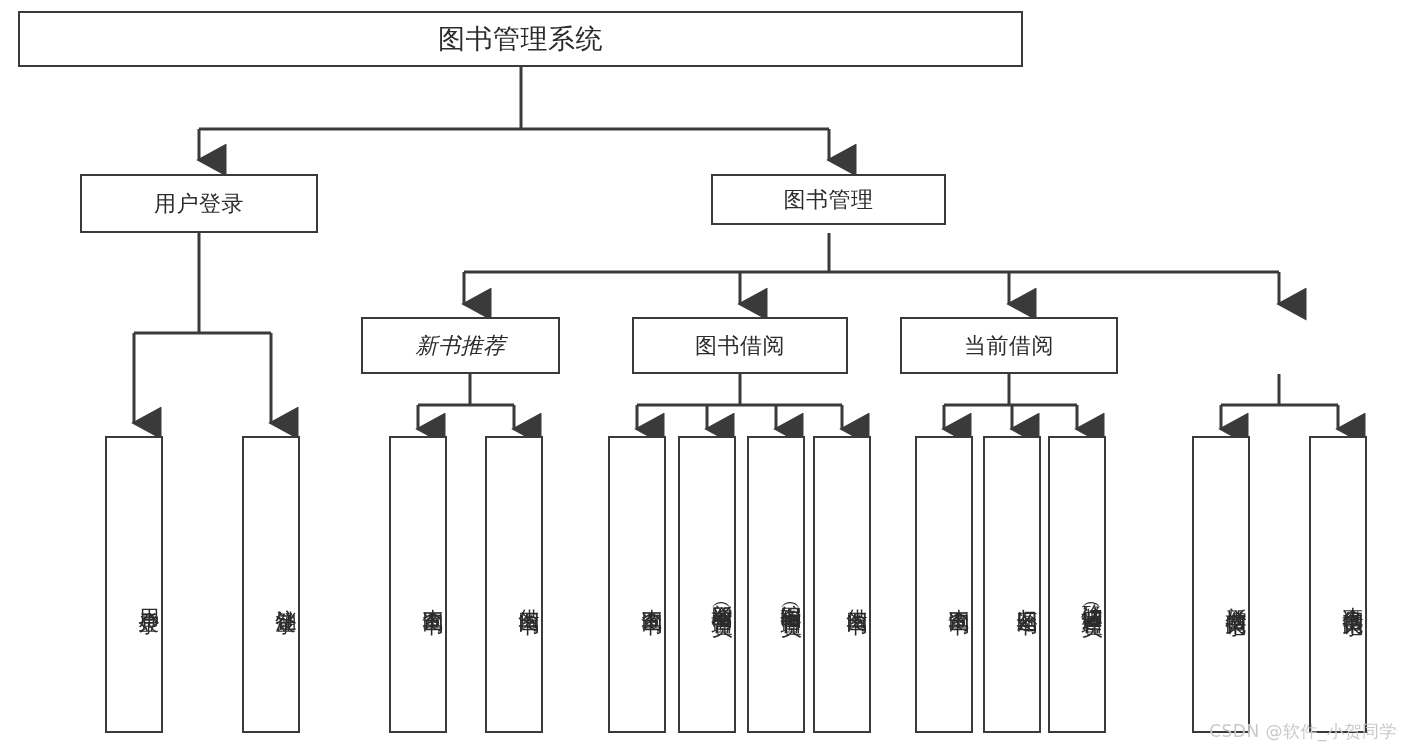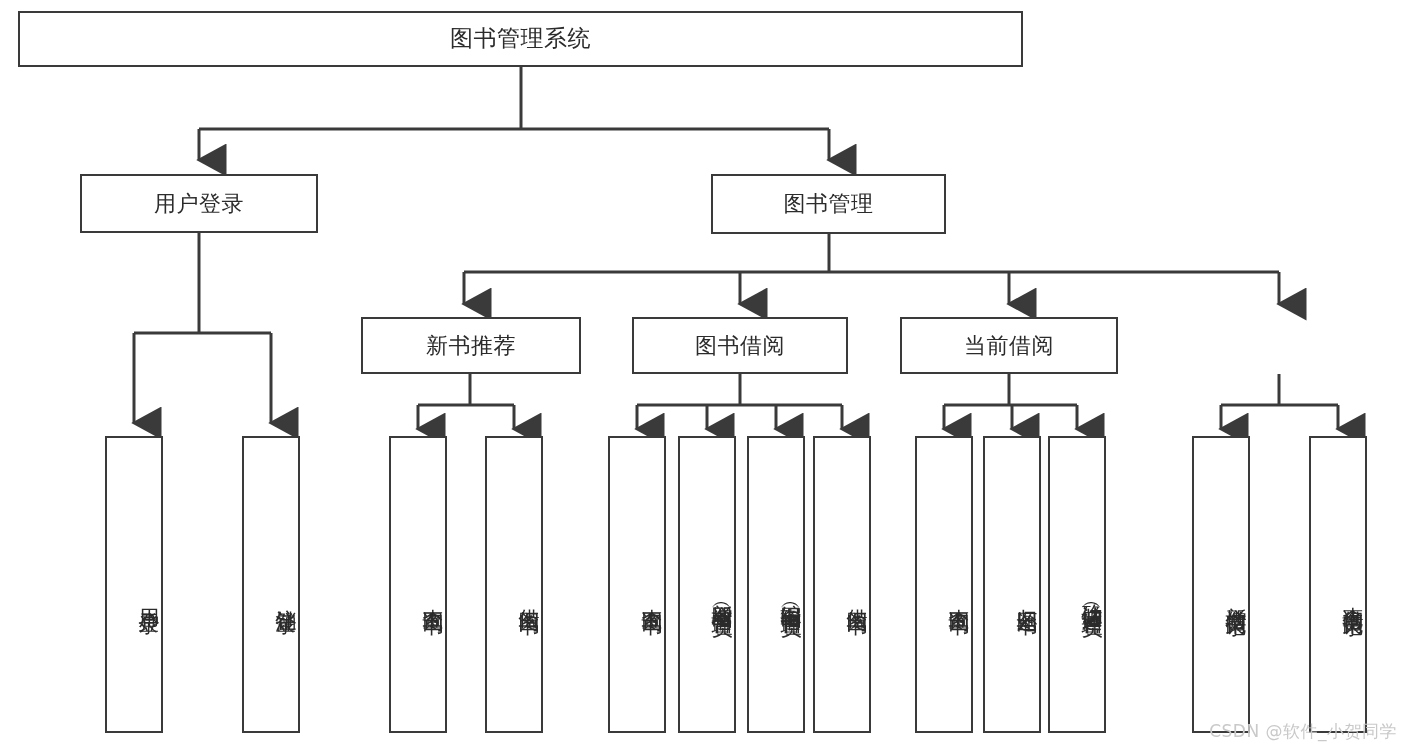--- a/index.html
+++ b/index.html
@@ -35,21 +35,21 @@
     justify-content: center;
     color: #2b2b2b;
     text-align: center;
     line-height: 1.18;
   }
   .node.h {
     font-size: 22px;
     letter-spacing: 0.5px;
   }
   .node.root {
-    font-size: 23px;
+    font-size: 27px;
   }
   .node.v {
     writing-mode: vertical-rl;
     text-orientation: upright;
     font-size: 21px;
     letter-spacing: 2px;
     align-items: flex-start;
     justify-content: center;
     padding-top: 22px;
   }
@@ -115,23 +115,23 @@
       <path d="M 1279 374 L 1279 405"></path>
       <path d="M 1221 405 L 1338 405"></path>
       <path d="M 1221 405 L 1221 429" marker-end="url(#arw)"></path>
       <path d="M 1338 405 L 1338 429" marker-end="url(#arw)"></path>
     </g>
   </svg>
 
   <div class="node h root" style="left:18px; top:11px; width:1005px; height:56px;">图书管理系统</div>
 
   <div class="node h" style="left:80px; top:174px; width:238px; height:59px;">用户登录</div>
-  <div class="node h" style="left:711px; top:174px; width:235px; height:60px;">图书管理</div>
+  <div class="node h" style="left:711px; top:174px; width:235px; height:51px;">图书管理</div>
 
-  <div class="node h" style="left:361px; top:317px; width:220px; height:57px;">新书推荐</div>
+  <div class="node h" style="left:361px; top:317px; width:199px; height:57px;font-style:italic;">新书推荐</div>
   <div class="node h" style="left:900px; top:317px; width:218px; height:57px;">当前借阅</div>
   <div class="node h" style="left:632px; top:317px; width:216px; height:57px;">图书借阅</div>
 
   <div class="node v" style="left:105px; top:436px; width:58px; height:297px;">用户登录</div>
   <div class="node v" style="left:242px; top:436px; width:58px; height:297px;">注销登录</div>
 
   <div class="node v" style="left:389px; top:436px; width:58px; height:297px;">查询图书</div>
   <div class="node v" style="left:485px; top:436px; width:58px; height:297px;">借阅图书</div>
 
   <div class="node v" style="left:608px; top:436px; width:58px; height:297px;">查询图书</div>

